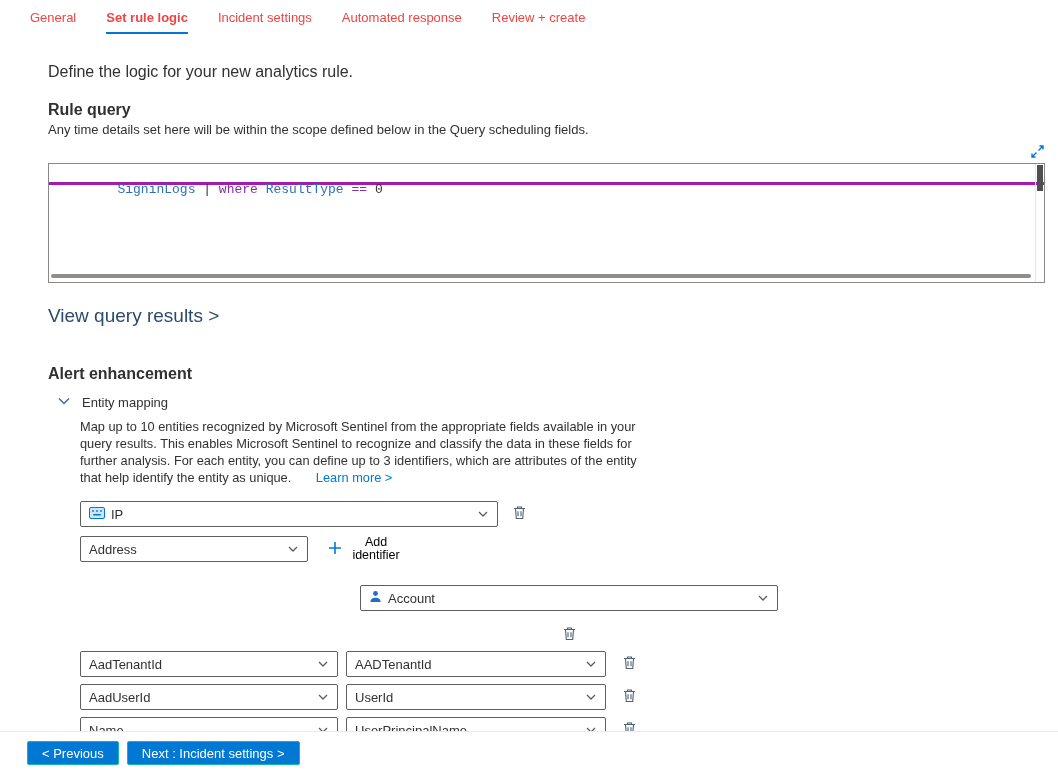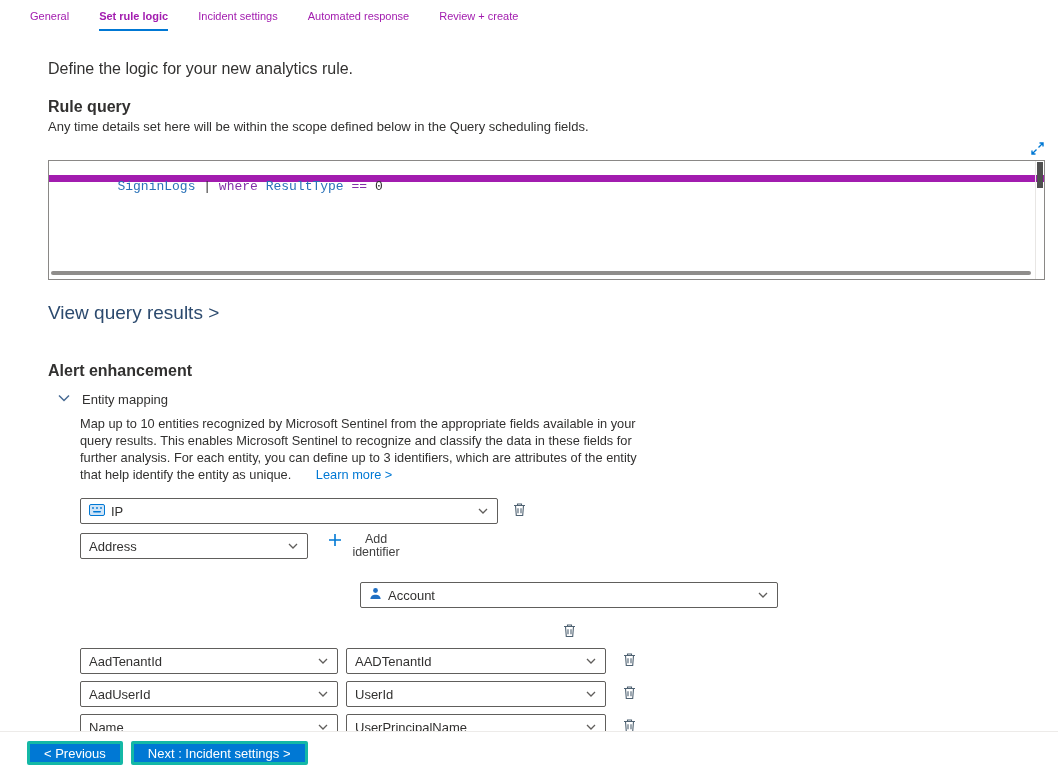--- a/index.html
+++ b/index.html
@@ -3,36 +3,36 @@
 <meta charset="utf-8">
 <style>
   * { margin:0; padding:0; box-sizing:border-box; }
   html,body { background:#fff; }
   .page{
     position:relative; width:1058px; height:778px; background:#fff; overflow:hidden;
     font-family:"Liberation Sans", sans-serif; color:#323130;
   }
   
   .tabs{ display:flex; gap:30px; padding:10px 0 0 30px; }
-  .tab{ font-size:11px; color:#a21caf; padding-bottom:7px; cursor:pointer; border-bottom:2px solid transparent; }
+  .tab{ font-size:13px; color:#ef4444; padding-bottom:7px; cursor:pointer; border-bottom:2px solid transparent; }
   .tab.active{ font-weight:bold; border-bottom:2px solid #0078d4; }
   
   .content{ padding-left:48px; }
   .intro{ margin-top:29px; font-size:16px; }
   h2{ font-size:16px; font-weight:bold; color:#323130; }
   .rq-heading{ margin-top:20px; }
   .rq-sub{ margin-top:3px; font-size:13px; }
   .editor-toolbar{ width:997px; display:flex; justify-content:flex-end; margin-top:8px; height:16px; }
   .icon-btn{ background:none; border:none; cursor:pointer; padding:0; display:flex; align-items:center; }
   .editor{
     position:relative; width:997px; height:120px; margin-top:2px;
     border:1px solid #8a8886; background:#fff;
     font-family:"Liberation Mono", monospace; font-size:13px;
   }
-  .code-line{ height:21px; padding:3px 6px 4px; border-bottom:7px solid #a21caf; white-space:pre; }
+  .code-line{ height:21px; padding:3px 6px 4px; border-bottom:3px solid #a21caf; white-space:pre; }
   .tk{ white-space:pre; }
   .tk-table{ color:#2a72b8; }
   .tk-plain{ color:#323130; }
   .tk-keyword{ color:#8331a7; }
   .vscroll{ position:absolute; top:0; right:0; width:9px; height:100%; border-left:1px solid #e8e6e4; }
   .vthumb{ width:6px; height:26px; margin:1px auto 0; background:#4f4f4f; }
   .hscroll{ position:absolute; bottom:3px; left:2px; right:13px; height:5px; }
   .hthumb{ height:4px; width:100%; background:#8f8d8b; border-radius:2px; }
   .view-results{ display:inline-block; margin-top:22px; font-size:19px; color:#2c4a6e; text-decoration:none; cursor:pointer; }
   .ae-heading{ margin-top:38px; }
@@ -54,34 +54,34 @@
   .entity-row-1{ margin-top:15px; }
   .entity-row-2{ margin-top:23px;flex-direction:column; }
   .ident-row{ display:flex; align-items:center; margin-top:9px; }
   .ident-row .dropdown + .dropdown{ margin-left:10px; }
   .ident-row-acc{ margin-top:7px; }
   .ident-row-acc .dropdown + .dropdown{ margin-left:8px; }
   .trash-btn{ background:none; border:none; cursor:pointer; padding:0; display:flex; align-items:center; }
   .ident-row .trash-btn{ margin-left:17px; }
   .add-ident-btn{
     background:none; border:none; cursor:pointer; margin-left:20px;
-    display:flex; align-items:flex-start; gap:8px; font-family:inherit; font-size:12.5px; color:#404040;
+    display:flex; align-items:center; gap:8px; font-family:inherit; font-size:12.5px; color:#000000;
   }
   .add-ident-btn .lbl{ width:52px; text-align:center; line-height:13px; }
   .add-entity-btn{
     background:none; border:none; cursor:pointer; margin:14px 0 0 10px;
     display:flex; gap:10px; font-family:inherit; font-size:12.5px; color:#323130;
   }
   
   .footer{
     position:absolute; left:0; right:0; bottom:0; height:47px; background:#fff;
     border-top:1px solid #edebe9; padding:9px 0 0 27px; display:flex; gap:8px;
   }
   .primary-btn{
-    height:24px; background:#0078d4; color:#fff; border:3px solid #14b8a6; border-radius:2px;
+    height:24px; background:#0078d4; color:#fff; border:1px solid #14b8a6; border-radius:2px;
     font-family:inherit; font-size:13px; padding:0 14px; cursor:pointer;
   }
 </style>
 </head>
 <body>
 
 <div class="page">
 
   <nav class="tabs">
     <div class="tab">General</div>

